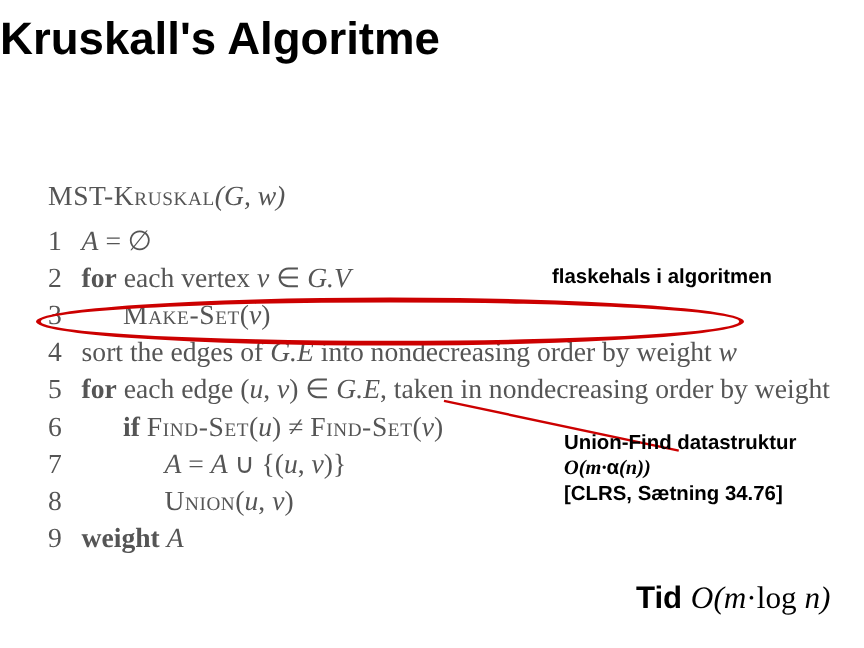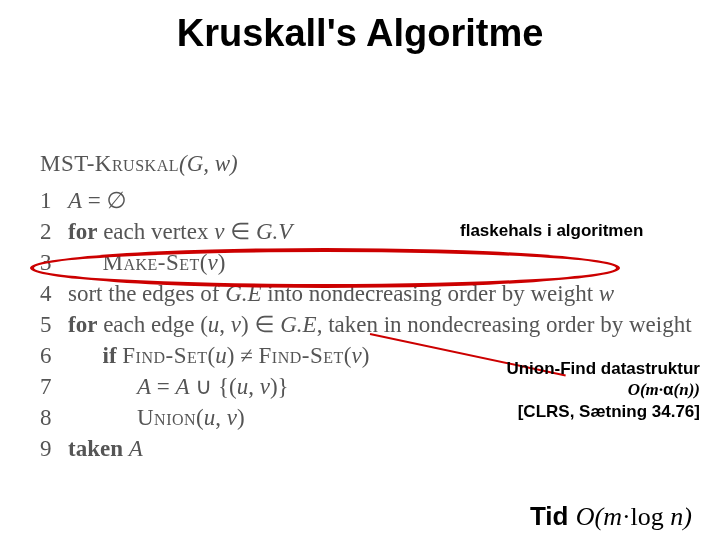--- a/index.html
+++ b/index.html
@@ -1,29 +1,29 @@
 <!DOCTYPE html>
 <html><head>
 <meta charset="utf-8">
 <style>
   * { margin: 0; padding: 0; box-sizing: border-box; }
   html, body { width: 720px; height: 540px; background: #fff; font-family: Arial, Helvetica, sans-serif; overflow: hidden; }
   .slide { position: relative; width: 720px; height: 540px; }
-  .title { position: absolute; top: 12px; left: 0; width: 100%; text-align: center; font-size: 38px; font-weight: bold; color: #000; }
+  .title { position: absolute; top: 12px; left: 0; width: 100%; text-align: left; font-size: 38px; font-weight: bold; color: #000; }
   .algo { position: absolute; top: 148px; left: 40px; font-family: "Times New Roman", Times, serif; font-size: 23px; color: #555; line-height: 1.35; }
   .algo .fn { font-variant: small-caps; letter-spacing: 0.5px; }
   .algo .it { font-style: italic; }
   .algo table { border-collapse: collapse; }
   .algo td.num { width: 28px; vertical-align: top; padding-right: 8px; color: #555; }
   .algo td.code { white-space: pre; }
   .ellipse { position: absolute; border: 4px solid #c00; border-radius: 50%; background: transparent; }
   .line-red { position: absolute; height: 2px; background: #c00; transform-origin: left center; }
-  .annot { position: absolute; font-family: Arial, Helvetica, sans-serif; font-weight: bold; font-size: 17px; color: #000; text-align: right; line-height: 1.25; }
+  .annot { position: absolute; font-family: Arial, Helvetica, sans-serif; font-weight: bold; font-size: 17px; color: #000; text-align: left; line-height: 1.25; }
   .annot .it { font-style: italic; font-family: "Times New Roman", Times, serif; font-weight: bold; margin-top: 20px; }
-  .footer { position: absolute; right: 28px; bottom: 8px; font-size: 26px; }
+  .footer { position: absolute; right: 28px; bottom: 26px; font-size: 26px; }
   .footer .lbl { font-family: Arial, Helvetica, sans-serif; font-weight: bold; }
   .footer .math { font-family: "Times New Roman", Times, serif; font-style: italic; }
 </style>
 </head>
 <body>
 
 <div class="slide">
 
   <div class="title">Kruskall's Algoritme</div>
 
@@ -60,21 +60,21 @@
       <tr>
         <td class="num">7</td>
         <td class="code">            <span class="it">A</span> = <span class="it">A</span> ∪ {(<span class="it">u</span>, <span class="it">v</span>)}</td>
       </tr>
       <tr>
         <td class="num">8</td>
         <td class="code">            <span class="fn">Union</span>(<span class="it">u</span>, <span class="it">v</span>)</td>
       </tr>
       <tr>
         <td class="num">9</td>
-        <td class="code"><b>taken</b> <span class="it">A</span></td>
+        <td class="code"><b>weight</b> <span class="it">A</span></td>
       </tr>
     </tbody>
       </table>
   </div>
 
   <div class="ellipse" style="left:30px; top:248px; width:590px; height:40px;"></div>
 
   <div class="annot" style="left:460px; top:220px;">flaskehals i algoritmen</div>
 
   <div class="line-red" style="left:370px; top:333px; width:200px; transform: rotate(12deg);"></div>

